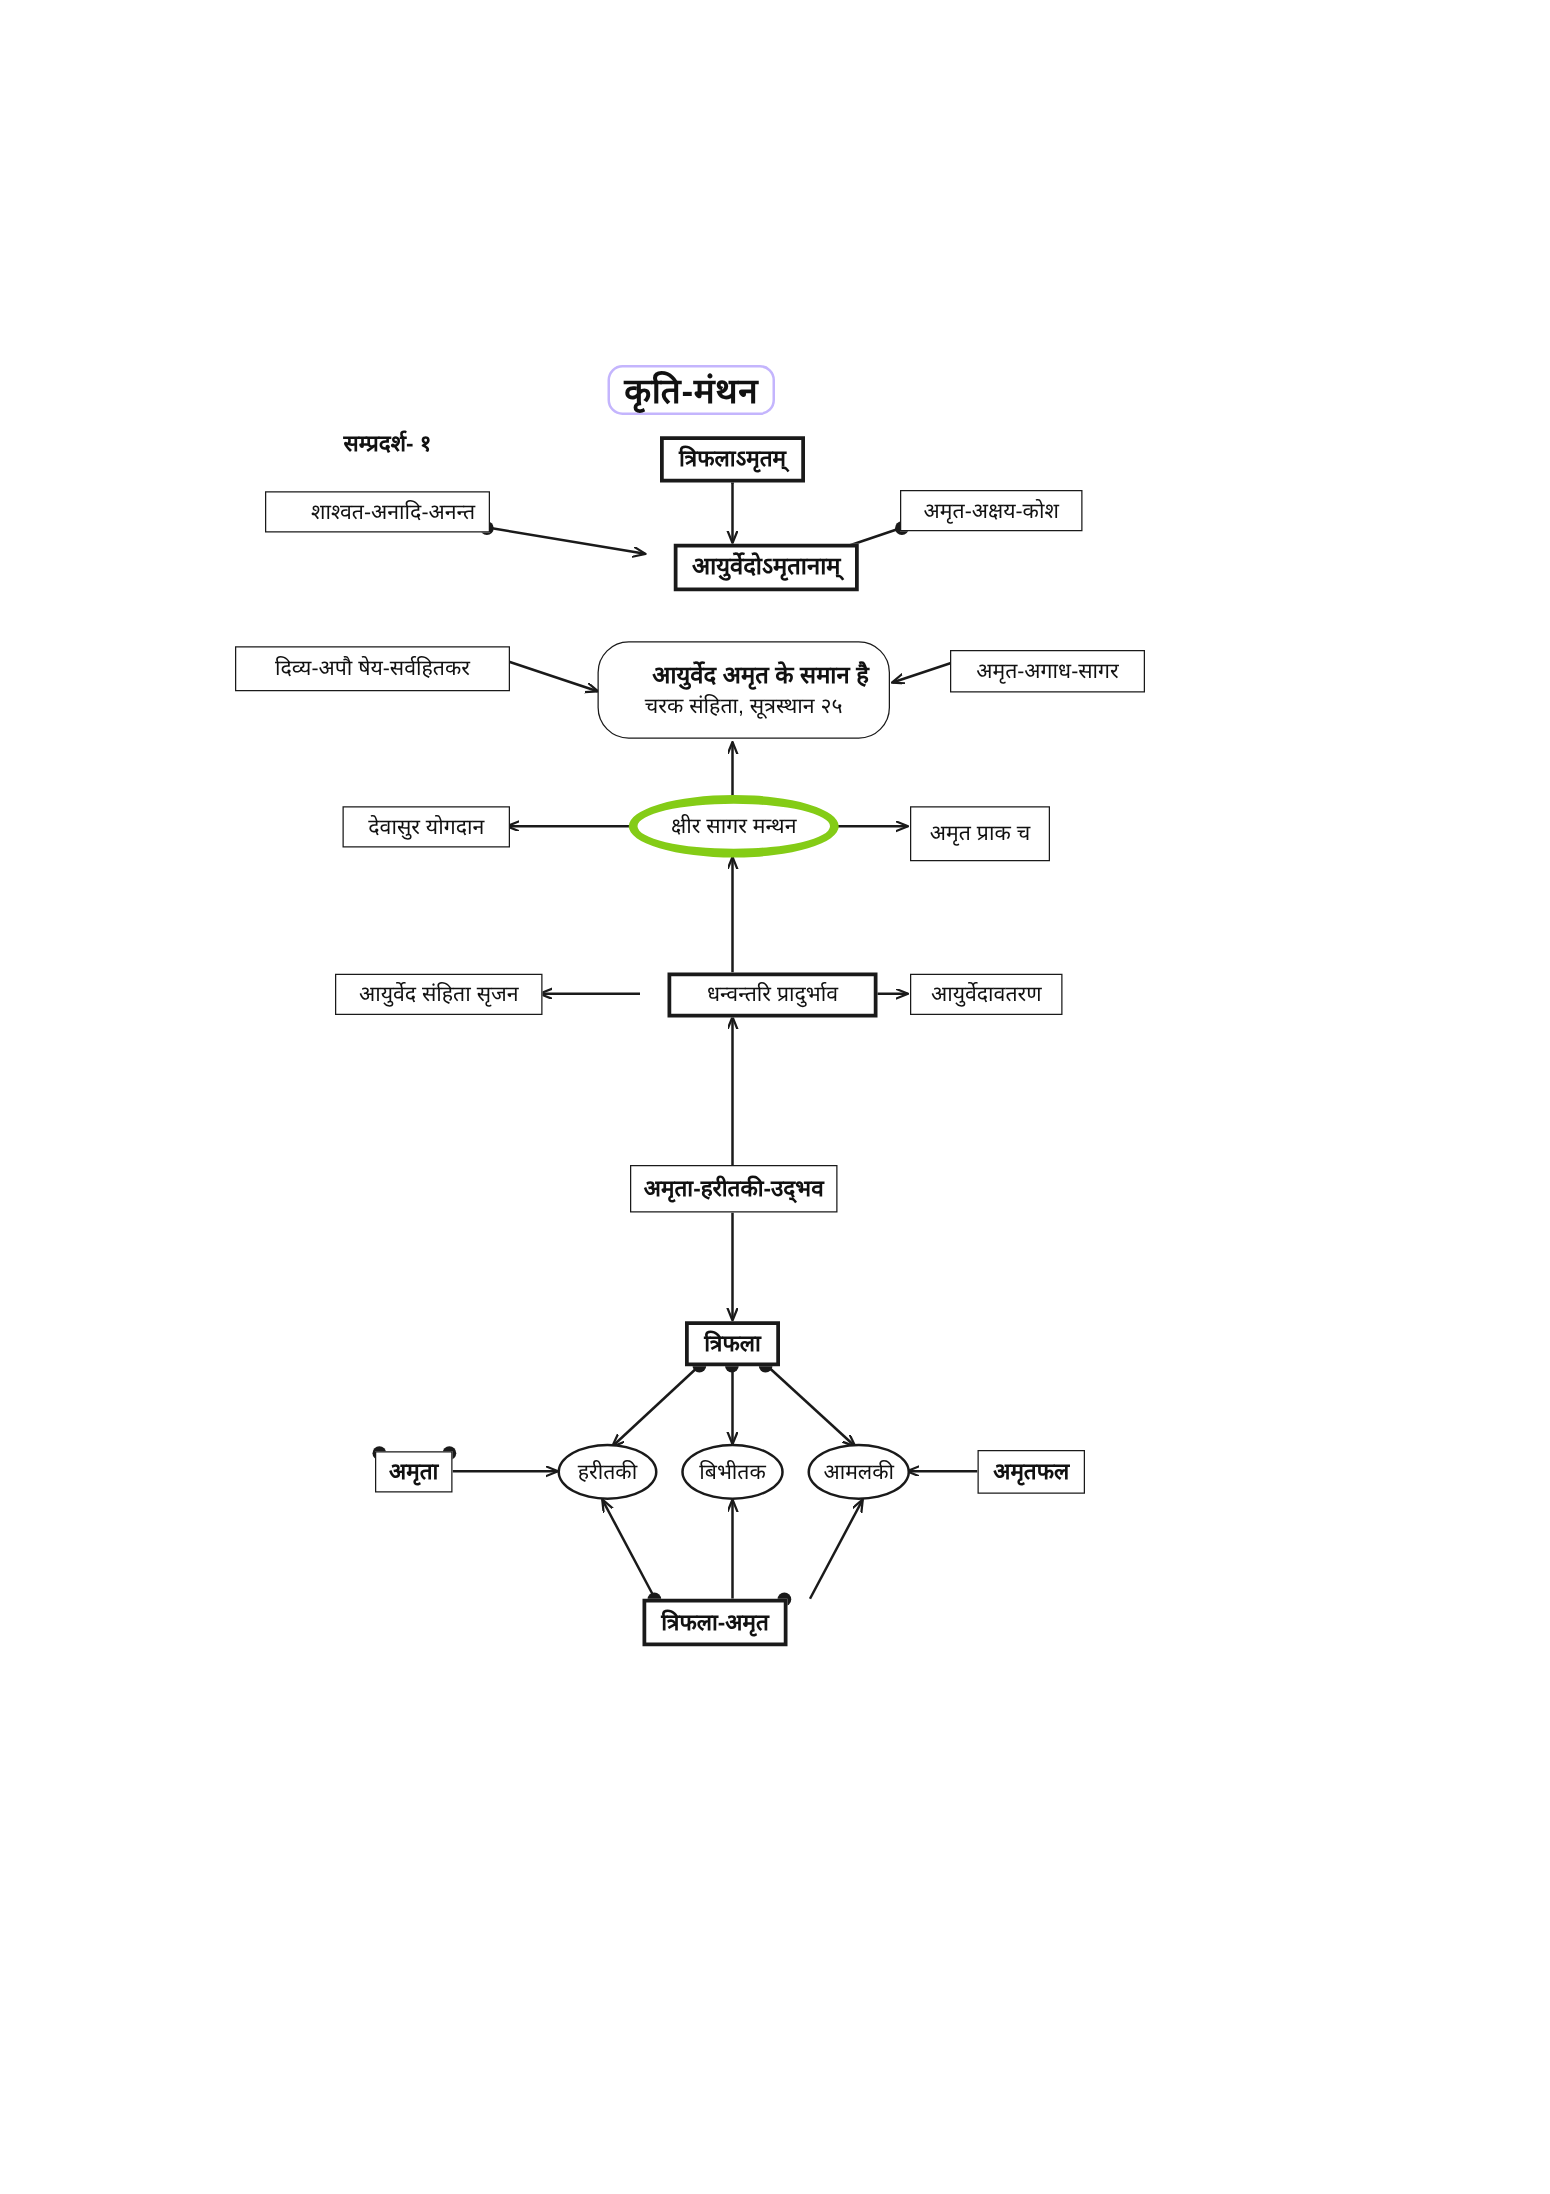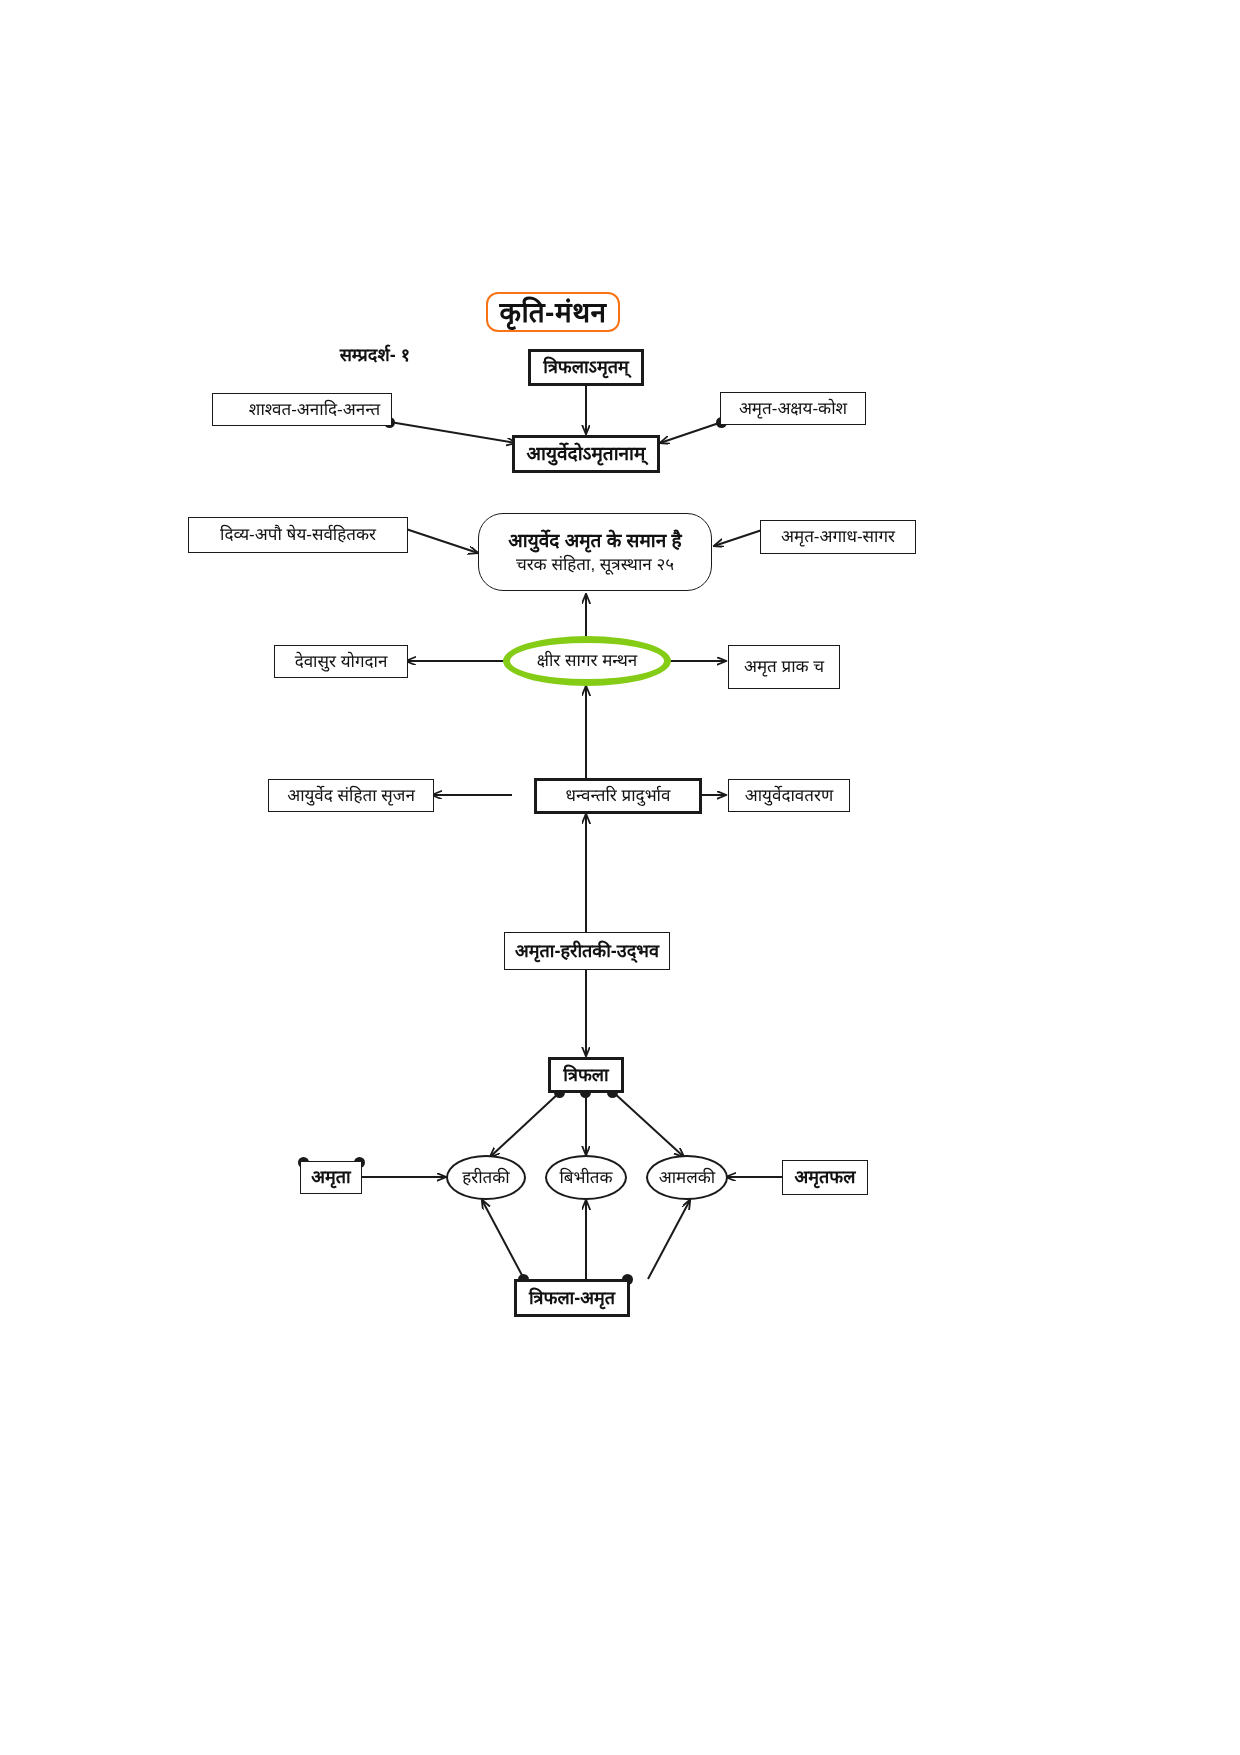--- a/index.html
+++ b/index.html
@@ -34,37 +34,37 @@
     line-height:1.25;
     white-space:nowrap;
   }
   .box{
     border:1.6px solid #1a1a1a;
   }
   .box.thick{
     border:3.2px solid #1a1a1a;
   }
   .box.round{
-    border:2px solid #f97316;
+    border:2px solid #c4b5fd;
     border-radius:12px;
   }
   .ellipse{
     border:2px solid #1a1a1a;
     border-radius:50%;
     background:#ffffff;
   }
   .ellipse.thick{
     border:7px solid #84cc16;
   }
   .plain{
     background:transparent;
     border:none;
   }
   .t-title{ font-size:28px; font-weight:bold; letter-spacing:.5px;}
-  .t-head { font-size:19px; font-weight:bold;}
+  .t-head { font-size:19px; font-weight:bold;margin-left:27px;}
   .t-bold { font-size:18px; font-weight:bold;}
   .t-norm { font-size:17px; font-weight:normal;}
   .line1{display:block;}
   .line2{display:block;font-weight:normal;font-size:17px;padding-top:2px;}
   .dot{
     position:absolute;
     width:11px;height:11px;
     background:#1a1a1a;
     border-radius:50%;
   }
@@ -133,21 +133,21 @@
   <div class="dot" style="left:607px;top:1087px;"></div>
   <div class="dot" style="left:298px;top:1157px;"></div>
   <div class="dot" style="left:354px;top:1157px;"></div>
   <div class="dot" style="left:518px;top:1274px;"></div>
   <div class="dot" style="left:622px;top:1274px;"></div>
 
   <div class="node box round t-title" style="left:486px;top:292px;width:134px;height:40px;">
     <span>कृति-मंथन</span>
   </div>
 
-  <div class="node plain t-bold" style="left:210px;top:340px;width:200px;height:30px;align-items:flex-end;">
+  <div class="node plain t-bold" style="left:210px;top:340px;width:200px;height:30px;align-items:center;">
     <span>सम्प्रदर्श- १</span>
   </div>
 
   <div class="node box thick t-bold" style="left:528px;top:349px;width:116px;height:37px;">
     <span>त्रिफलाऽमृतम्</span>
   </div>
 
   <div class="node box t-norm" style="left:212px;top:393px;width:180px;height:33px;padding-left:25px;">
     <span>शाश्वत-अनादि-अनन्त</span>
   </div>

